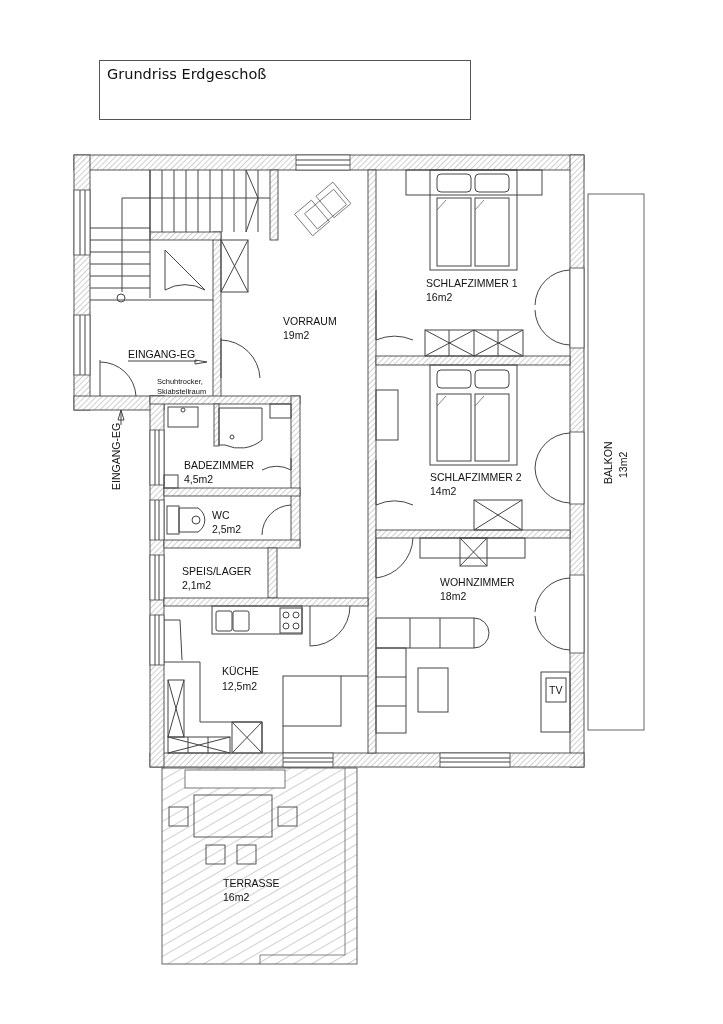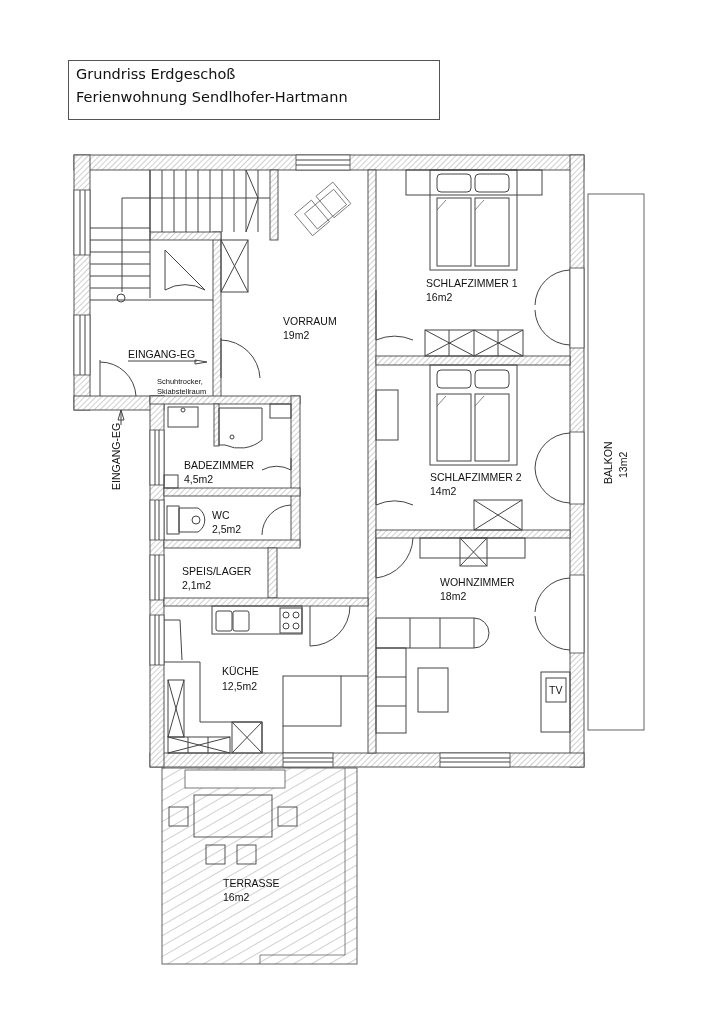--- a/index.html
+++ b/index.html
@@ -1,34 +1,33 @@
 <!DOCTYPE html>
 <html><head>
 <meta charset="utf-8">
 <style>
   html, body { margin:0; padding:0; background:#ffffff; }
   body { width:723px; height:1024px; position:relative; overflow:hidden; font-family:"Liberation Sans", sans-serif; }
-  .title-box { position:absolute; left:68px; top:60px; width:372px; height:60px; border:1.3px solid #555; box-sizing:border-box; background:#fff;padding-left:26px; }
+  .title-box { position:absolute; left:99px; top:60px; width:372px; height:60px; border:1.3px solid #555; box-sizing:border-box; background:#fff;padding-left:26px; }
   .title-line { position:absolute; left:7px; font-family:"DejaVu Sans", sans-serif; color:#111; white-space:nowrap; }
   .t1 { top:5px; font-size:14.5px; }
   .t2 { top:28px; font-size:14.5px; }
   .t3 { top:55px; font-size:15px; }
   svg { position:absolute; left:0; top:0; }
   .lbl { font-family:"Liberation Sans", sans-serif; font-size:10.5px; fill:#111; }
   .lbl-small { font-family:"Liberation Sans", sans-serif; font-size:7.5px; fill:#111; }
   .ln { stroke:#444; stroke-width:1; fill:none; }
   .lnl { stroke:#666; stroke-width:0.8; fill:none; }
   .wall { fill:url(#hatch); stroke:#444; stroke-width:0.9; }
 </style>
 </head>
 <body>
 
 <div class="title-box">
   <div class="title-line t1">Grundriss Erdgeschoß</div>
-  <div class="title-line t2">Ferienwohnung Sendlhofer-Hartmann</div>
 </div>
 
 <svg width="723" height="1024" viewBox="0 0 723 1024">
   <defs>
     <pattern id="hatch" patternUnits="userSpaceOnUse" width="4" height="4" patternTransform="rotate(45)">
       <rect width="4" height="4" fill="#fff"></rect>
       <line x1="0" y1="0" x2="0" y2="4" stroke="#888" stroke-width="0.8"></line>
     </pattern>
     <pattern id="terrhatch" patternUnits="userSpaceOnUse" width="9" height="9" patternTransform="rotate(60)">
       <rect width="9" height="9" fill="#fff"></rect>

